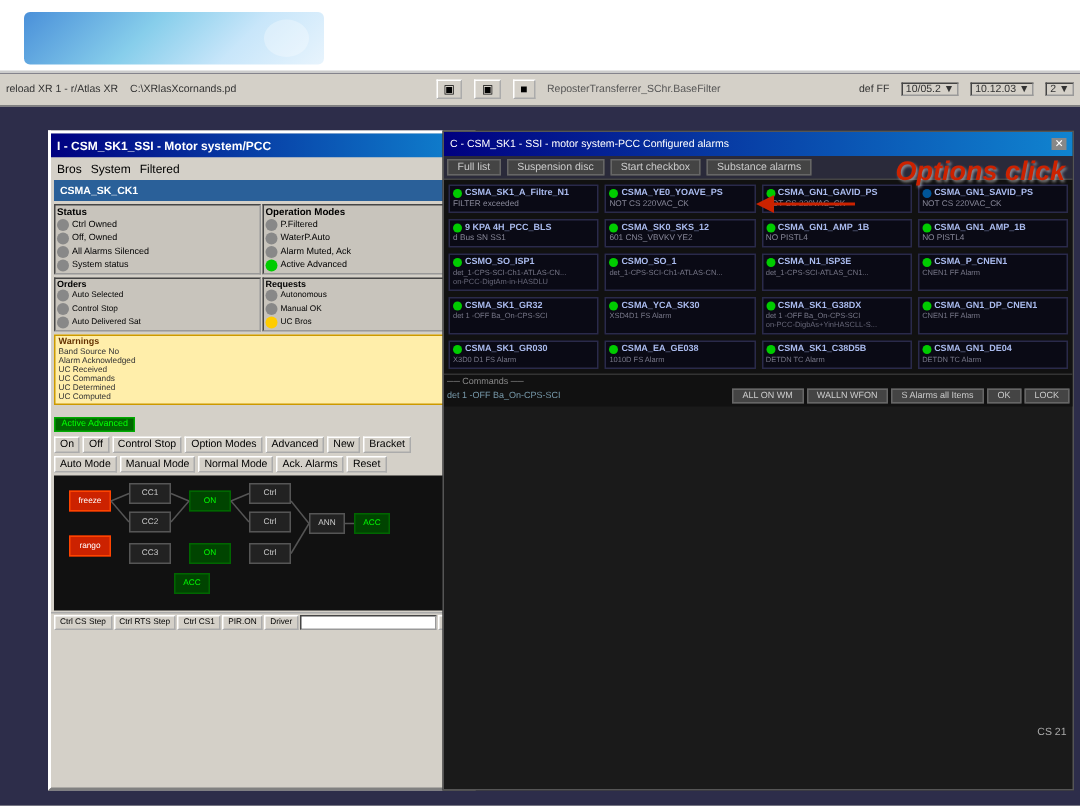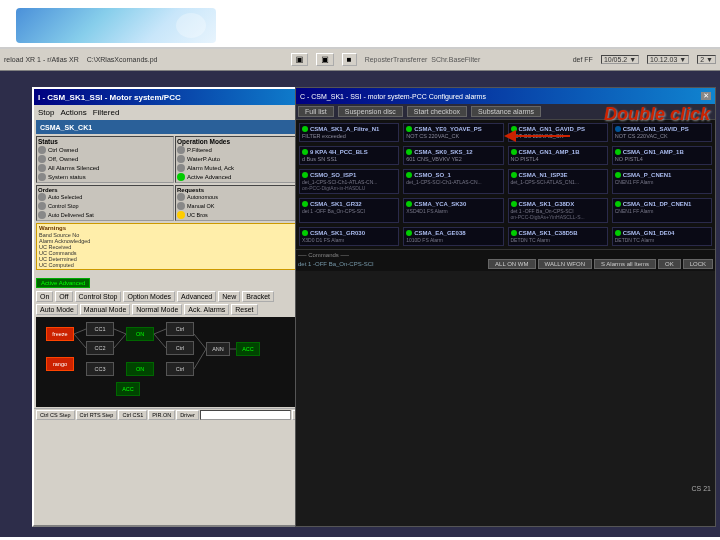--- a/index.html
+++ b/index.html
@@ -230,22 +230,22 @@
         <span style="font-size:7px; color:#333; background:#d4d0c8; padding:0 2px; border:1px inset #999;">10.12.03 ▼</span>
         <span style="font-size:7px; color:#333; background:#d4d0c8; padding:0 2px; border:1px inset #999;">2 ▼</span>
       </div>
 
 
       <div class="left-panel">
         <div class="left-panel-titlebar">
           <span>I - CSM_SK1_SSI - Motor system/PCC</span>
         </div>
         <div class="left-panel-menubar">
-          <span style="cursor:pointer;">Stop</span>
-          <span style="cursor:pointer;">Actions</span>
+          <span style="cursor:pointer;">Bros</span>
+          <span style="cursor:pointer;">System</span>
           <span style="cursor:pointer;">Filtered</span>
         </div>
 
         <div style="background:#2a6099; height:14px; margin:1px 2px; display:flex; align-items:center; padding:0 4px;">
           <span style="font-size:7px; color:#fff; font-weight:bold;">CSMA_SK_CK1</span>
         </div>
 
         <div style="display:flex; gap:1px; padding:1px 2px; font-size:6px;">
 
           <div style="flex:1; background:#c8c4bc; border:1px inset #999; padding:1px;">
@@ -570,21 +570,21 @@
             <button class="alarm-header-btn" style="font-size:6px;">S Alarms all Items</button>
             <button class="alarm-header-btn" style="font-size:6px;">OK</button>
             <button class="alarm-header-btn" style="font-size:6px;">LOCK</button>
           </div>
         </div>
 
         <div style="position:absolute; right:4px; bottom:34px; font-size:7px; color:#aaa;">CS 21</div>
       </div>
 
       <div class="double-click-label">
-        <span>Double click</span>
+        <span>Options click</span>
       </div>
 
       <svg style="position:absolute; right:140px; top:72px; width:80px; height:30px; z-index:99;">
         <defs>
           <marker id="arrowhead" markerWidth="6" markerHeight="6" refX="3" refY="3" orient="auto">
             <polygon points="0 0, 6 3, 0 6" fill="#cc2200"></polygon>
           </marker>
         </defs>
         <line x1="70" y1="15" x2="10" y2="15" stroke="#cc2200" stroke-width="2" marker-end="url(#arrowhead)"></line>
       </svg>

